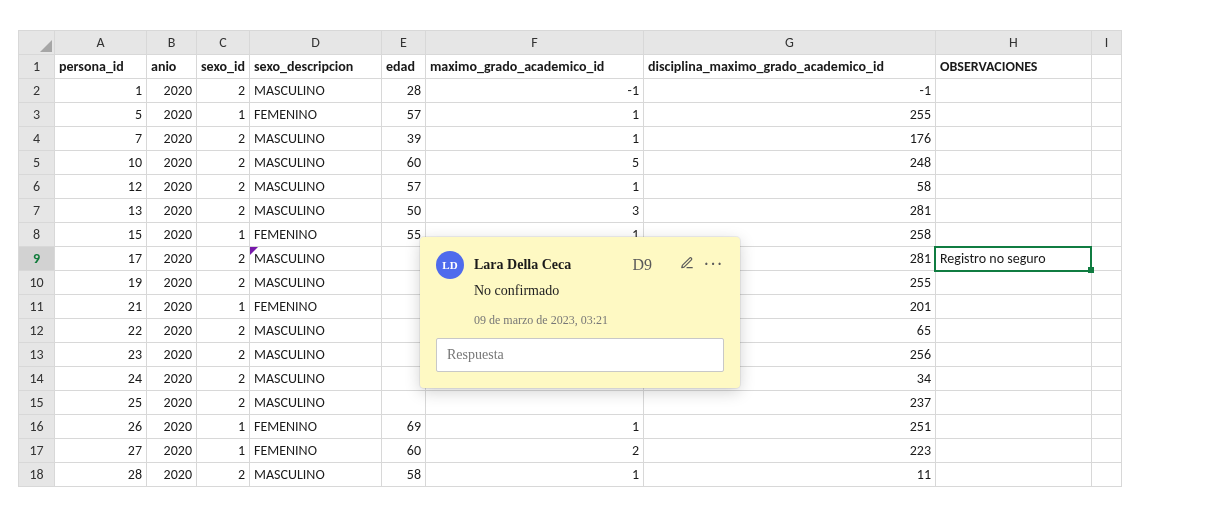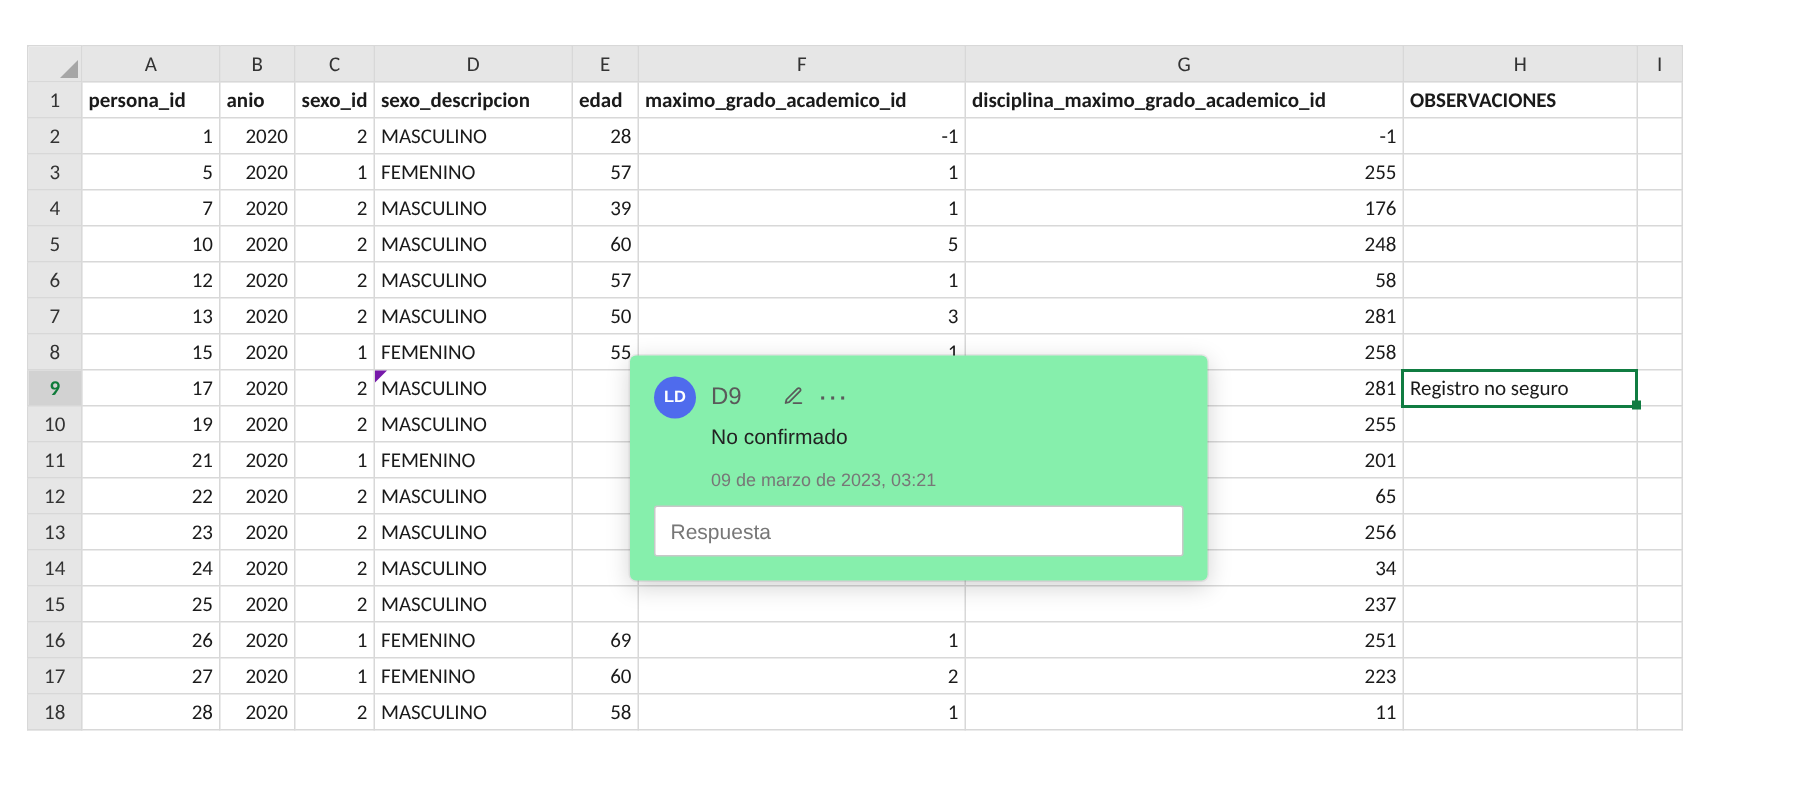--- a/index.html
+++ b/index.html
@@ -106,26 +106,26 @@
     border-style: solid;
     border-width: 8px 8px 0 0;
     border-color: #7719aa transparent transparent transparent;
   }
 
   
   .popover {
     position: absolute;
     left: 420px;
     top: 237px;
-    width: 385px;
-    background: #86efac;
+    width: 320px;
+    background: #fef9c3;
     border-radius: 4px;
     box-shadow: 0 4px 16px rgba(0,0,0,0.18), 0 0 0 1px rgba(0,0,0,0.06);
     padding: 14px 16px 16px 16px;
-    font-family: Liberation Sans, sans-serif;
+    font-family: Liberation Serif, serif;
   }
   .pop-head {
     display: flex;
     align-items: center;
     gap: 10px;
   }
   .avatar {
     width: 28px; height: 28px;
     border-radius: 50%;
     background: #4f6bed;
@@ -410,20 +410,21 @@
       <td class="cH txt"></td>
       <td class="cI"></td>
     </tr>
   </tbody>
     </table>
 </div>
 
 <div class="popover">
   <div class="pop-head">
     <div class="avatar">LD</div>
+    <div class="author">Lara Della Ceca</div>
     <div class="cell-ref">D9</div>
     <div class="pop-icons">
       <span>
         <svg width="14" height="14" viewBox="0 0 24 24" fill="none" stroke="#5a5a5a" stroke-width="2" stroke-linecap="round" stroke-linejoin="round">
             <path d="M12 20h9"></path>
             <path d="M16.5 3.5a2.121 2.121 0 0 1 3 3L7 19l-4 1 1-4 12.5-12.5z"></path>
           </svg>
       </span>
       <span style="font-weight:700; letter-spacing:2px;">···</span>
     </div>

